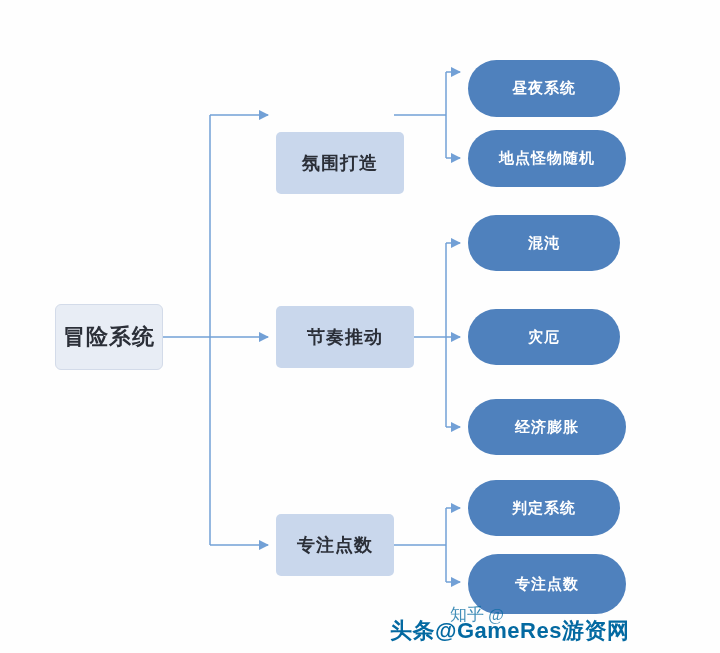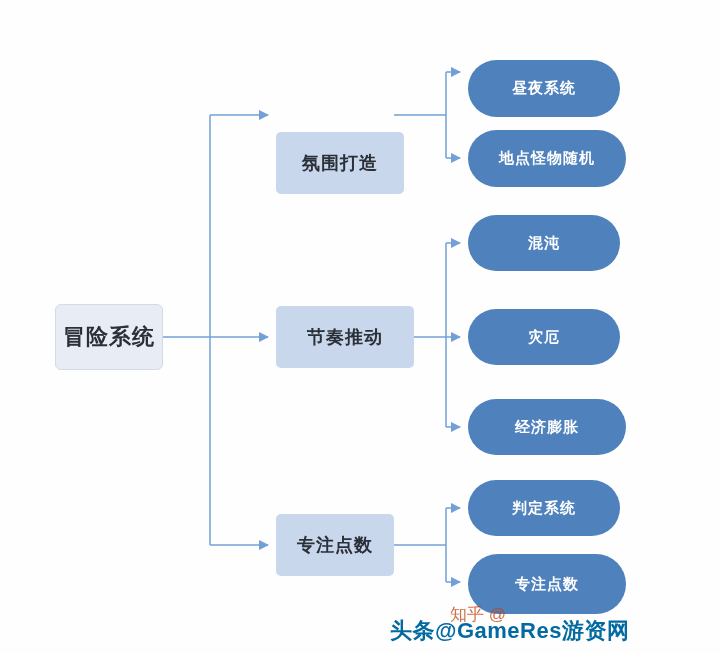--- a/index.html
+++ b/index.html
@@ -45,22 +45,23 @@
     color:#ffffff;
     font-size:15px;
   }
   .watermark-main{
     position:absolute;left:390px;top:616px;
     font-size:22px;font-weight:bold;color:#0369a1;z-index:3;
     white-space:nowrap;letter-spacing:0.5px;
   }
   .watermark-faint{
     position:absolute;left:450px;top:603px;
-    font-size:17px;color:#c2410c;opacity:0.75;z-index:2;
+    font-size:17px;color:#0369a1;opacity:0.75;z-index:2;
     white-space:nowrap;
+    font-family:Liberation Serif, serif;
   }
 </style>
 </head>
 <body>
 
 <div class="canvas">
 
   <svg class="connectors" viewBox="0 0 720 653" xmlns="http://www.w3.org/2000/svg" aria-hidden="true">
     <defs>
       <marker id="arrow" viewBox="0 0 10 10" refX="9" refY="5" markerWidth="7" markerHeight="7" orient="auto-start-reverse">

